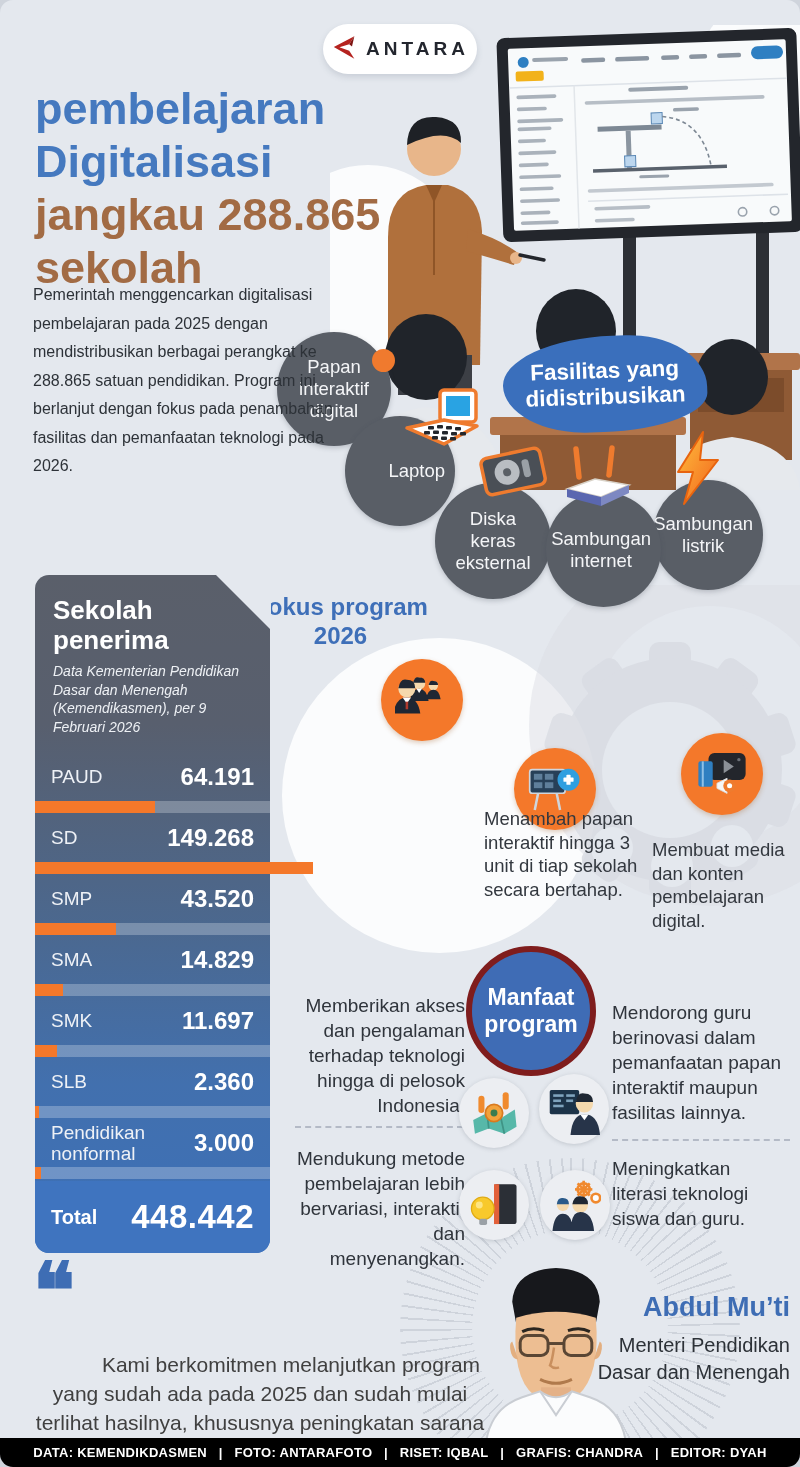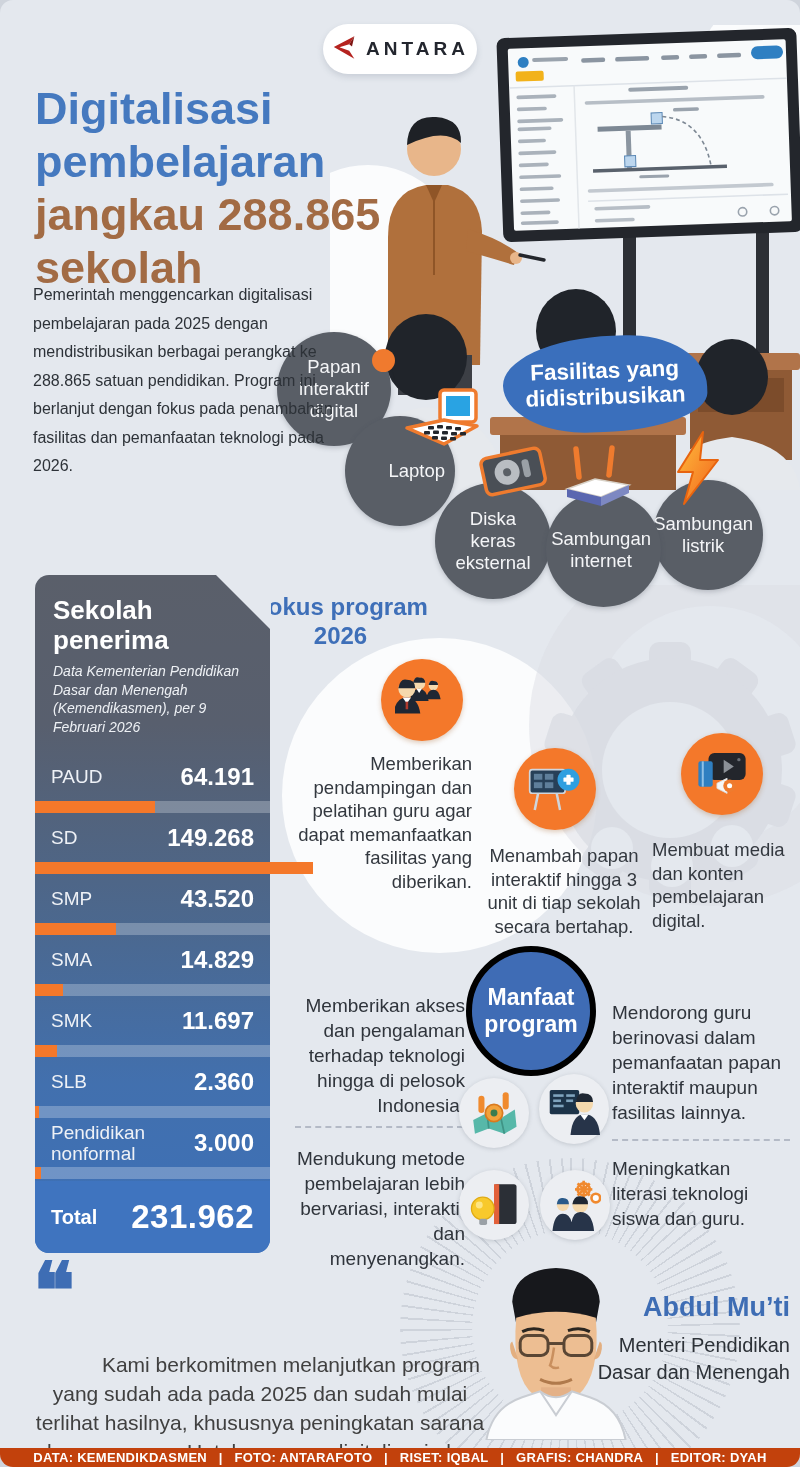--- a/index.html
+++ b/index.html
@@ -85,26 +85,26 @@
   .focus-icon{
     position:absolute; width:82px; height:82px; border-radius:50%; background:#f4782a;
     display:flex; align-items:center; justify-content:center; z-index:3;
     box-shadow:0 2px 5px rgba(160,90,30,.3);
   }
   .fi1{ left:381px; top:659px; }
   .fi2{ left:514px; top:748px; }
   .fi3{ left:681px; top:733px; }
   .focus-text{ position:absolute; z-index:3; color:#33383f; font-size:18.5px; line-height:23.5px; }
   .ft1{ left:290px; top:752px; width:182px; text-align:right; }
-  .ft2{ left:484px; top:844px; width:160px; text-align:center; }
+  .ft2{ left:484px; top:807px; width:160px; }
   .ft3{ left:652px; top:838px; width:138px; text-align:left; }
   
   .benefit-badge{
     position:absolute; left:466px; top:946px; width:130px; height:130px; z-index:4;
-    background:#3f6cb5; border:6px solid #000000; border-radius:50%;
+    background:#3f6cb5; border:6px solid #7f1d1d; border-radius:50%;
     display:flex; align-items:center; justify-content:center; text-align:center;
     color:#fff; font-weight:bold; font-size:23px; line-height:27px;
   }
   .benefit-text{ position:absolute; z-index:3; color:#2f343b; font-size:19px; line-height:25px; }
   .bt1{ left:293px; top:993px; width:172px; text-align:right; }
   .bt2{ left:612px; top:1000px; width:180px; text-align:left; }
   .bt3{ left:293px; top:1146px; width:172px; text-align:right; }
   .bt4{ left:612px; top:1156px; width:178px; text-align:left; }
   .dash{ position:absolute; border-top:2px dashed #b4bac6; z-index:3; }
   .d1{ left:295px; top:1126px; width:168px; }
@@ -132,21 +132,21 @@
   .rays-cover{
     position:absolute; left:50%; top:50%; transform:translate(-50%,-50%);
     width:196px; height:196px; border-radius:50%; background:#e4e8ee;
   }
   .portrait{ position:absolute; left:468px; top:1256px; width:176px; height:184px; z-index:3; }
   .minister{ position:absolute; left:590px; top:1292px; width:200px; text-align:right; z-index:4; }
   .minister .name{ color:#3e6db4; font-weight:bold; font-size:27px; }
   .minister .mtitle{ margin-top:9px; color:#2c3137; font-size:20px; line-height:27px; }
   
   .footer-bar{
-    position:absolute; left:0; bottom:0; width:800px; height:19px; background:#c2410c;
+    position:absolute; left:0; bottom:0; width:800px; height:29px; background:#000000;
     color:#fff; font-weight:bold; font-size:13px; letter-spacing:.3px;
     display:flex; align-items:center; justify-content:center; z-index:6;
   }
 </style>
 </head>
 <body>
 
 <div class="canvas">
 
   <div class="antara-pill">
@@ -245,22 +245,22 @@
       <ellipse cx="402" cy="352" rx="36" ry="38" fill="#20242a"></ellipse>
       <path d="M332 465 Q338 420 402 412 Q464 420 470 465 Z" fill="#e6e9ed"></path>
     </g>
     <g>
       <rect x="160" y="392" width="196" height="18" rx="3" fill="#b1744a"></rect>
       <rect x="170" y="410" width="176" height="55" fill="#8f5a35"></rect>
     </g>
   </svg>
 
   <h1 class="main-title">
+    <span class="blue">pembelajaran</span>
     <span class="blue">Digitalisasi</span>
-    <span class="blue">pembelajaran</span>
     <span class="brown">jangkau 288.865</span>
     <span class="brown">sekolah</span>
   </h1>
   <p class="intro">Pemerintah menggencarkan digitalisasi pembelajaran pada 2025 dengan mendistribusikan berbagai perangkat ke 288.865 satuan pendidikan. Program ini berlanjut dengan fokus pada penambahan fasilitas dan pemanfaatan teknologi pada 2026.</p>
 
   <div class="fac-blob">Fasilitas yang didistribusikan</div>
   <div class="bubble b1">
       <span>Papan interaktif digital</span>
     </div>
   <div class="orange-dot"></div>
@@ -373,21 +373,21 @@
         <div class="recv-row">
           <span class="lab">Pendidikan nonformal</span>
           <span class="val">3.000</span>
         </div>
         <div class="recv-strip">
           <div class="recv-bar" style="width: 6px; background: rgb(244, 120, 42);"></div>
         </div>
       </div>
     <div class="recv-total">
       <span class="lab">Total</span>
-      <span class="val">231.962</span>
+      <span class="val">448.442</span>
     </div>
   </div>
 
   <div class="white-blob"></div>
   <svg class="gear-mark" viewBox="0 0 300 330">
     <g fill="none" stroke="#dadde4">
       <circle cx="190" cy="140" r="150" stroke-width="62" opacity=".55"></circle>
     </g>
     <g transform="translate(150 185)">
       <g fill="#d9dce3">
@@ -428,21 +428,20 @@
         </g>
       <g transform="translate(0,6)">
           <circle cx="14" cy="9" r="10" fill="#f5d9ad"></circle>
           <path d="M4 8 Q6 -4 14 -2 Q24 -2 24 8 Z" fill="#1f2733"></path>
           <path d="M-2 38 Q1 19 14 19 Q27 19 30 38 Z" fill="#1f2733"></path>
           <path d="M9 19 L14 26 L19 19 Z" fill="#fff"></path>
           <rect x="12.6" y="24" width="3" height="9" fill="#b03a2e"></rect>
         </g>
     </svg>
   </div>
-  <div class="focus-text ft1">Memberikan pendampingan dan pelatihan guru agar dapat memanfaatkan fasilitas yang diberikan.</div>
 
   <div class="focus-icon fi2">
     <svg width="54" height="50" viewBox="0 0 64 58">
       <rect x="2" y="6" width="42" height="28" rx="3" fill="#274058" stroke="#cfd6dd" stroke-width="2"></rect>
       <g fill="#5f7f9b">
           <rect x="7" y="11" width="10" height="7"></rect>
           <rect x="20" y="11" width="10" height="7"></rect>
           <rect x="7" y="21" width="10" height="7"></rect>
           <rect x="20" y="21" width="10" height="7"></rect>
         </g>

